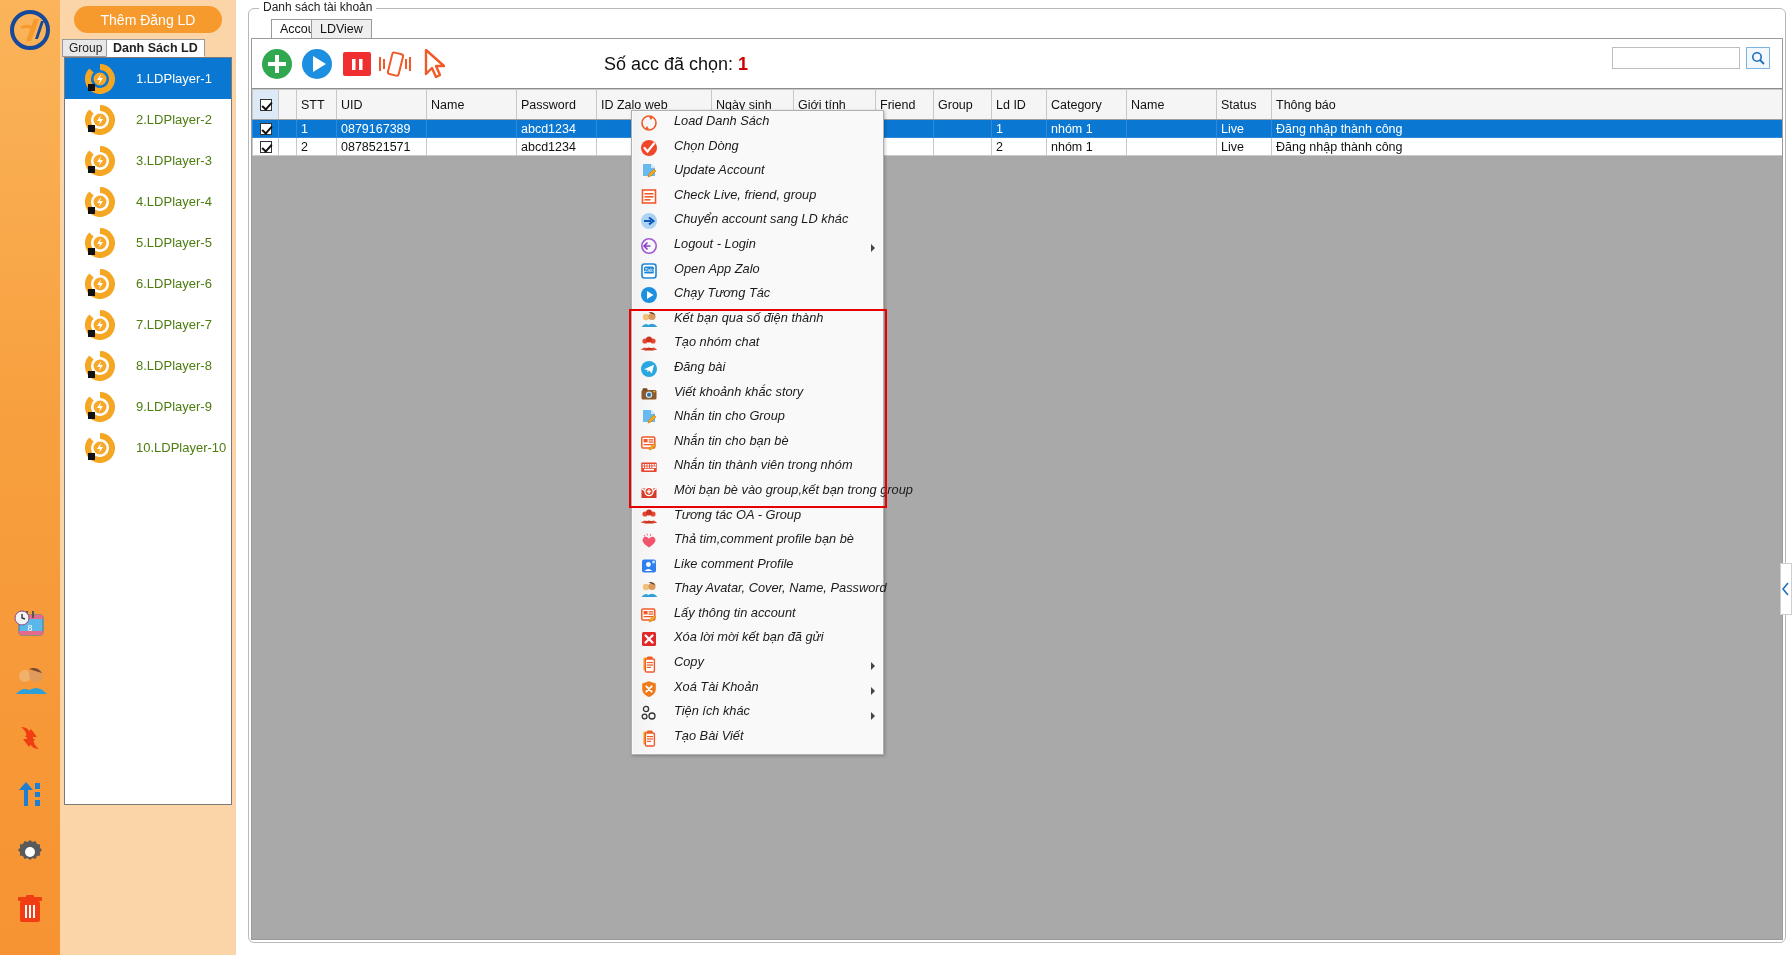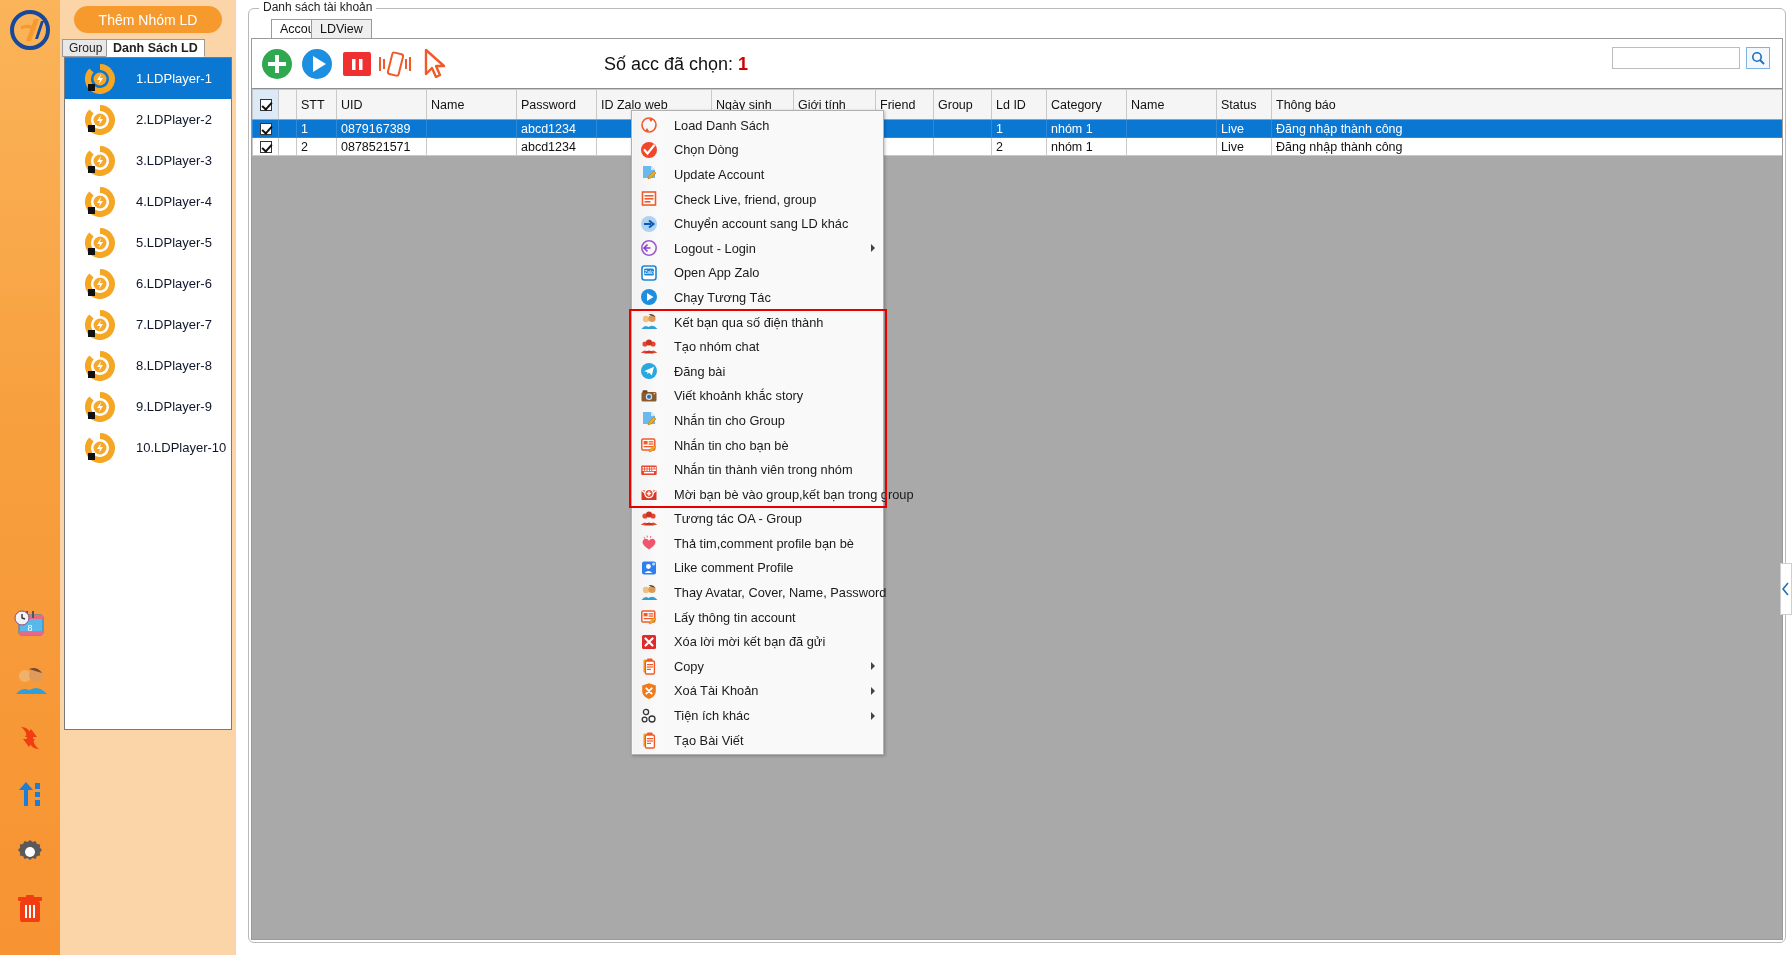--- a/index.html
+++ b/index.html
@@ -42,26 +42,26 @@
   .tabs-ld { position:absolute; left: 62px; top: 39px; width: 176px; height: 18px; }
   .tab-ld {
     position:absolute; top:0; height:18px; line-height:17px;
     font-size:12px; padding: 0 6px; border:1px solid #9a9a9a;
     background:#e8e8e8; color:#222; cursor:pointer;
   }
   .tab-ld.first { left: 0; border-right:none; }
   .tab-ld.active { background:#ffffff; border-bottom:1px solid #fff; font-size:12.5px; }
 
   .ld-list {
-    position: absolute; left: 64px; top: 57px; width: 168px; height: 673px;
+    position: absolute; left: 64px; top: 57px; width: 168px; height: 748px;
     background: #ffffff; border: 1px solid #7a7a7a; overflow:hidden;
   }
   .ld-item {
     height: 41px; display:flex; align-items:center; padding-left: 20px;
-    font-size: 13px; color:#0f172a; cursor:pointer; background:#fff;
+    font-size: 13px; color:#4d7c0f; cursor:pointer; background:#fff;
   }
   .ld-item.selected { background:#0a78d2; color:#ffffff; }
   .ld-item .ld-label { margin-left: 21px; }
   .ld-icon { position:relative; width:30px; height:30px; flex:0 0 30px; }
 
   
   .main {
     position:absolute; left: 240px; top: 0; right: 0; bottom: 0; background:#ffffff;
   }
   .group-box {
@@ -130,22 +130,22 @@
   .ctx {
     position:absolute; left: 631px; top: 110px; width: 253px;
     background:#f9f9f9; border:1px solid #b0b0b0; padding: 2px 0 2px 0;
     box-shadow: 1px 1px 3px rgba(0,0,0,.25); z-index: 50;
   }
   .ctx::before {
     content:""; position:absolute; left:1px; top:1px; bottom:1px; width: 26px;
     background: linear-gradient(90deg,#f2f2f2,#fafafa);
   }
   .ctx-item {
-    position:relative; height: 24.6px; display:flex; align-items:center;
-    padding-left: 6px; font-size: 12.8px; color:#1a1a1a; cursor:pointer;
+    position:relative; height: 24.6px; display:flex; 
+    padding-left: 6px; font-size: 12.8px; color:#1a1a1a; cursor:pointer;font-style:italic;
   }
   .ctx-ico { width: 22px; height: 20px; flex:0 0 22px; display:flex; align-items:center; justify-content:center; z-index:2; }
   .ctx-label { margin-left: 14px; white-space:nowrap; }
   .ctx-arrow {
     position:absolute; right: 8px; top: 50%; transform: translateY(-50%);
     width:0; height:0; border-left: 4px solid #444; border-top: 4px solid transparent;
     border-bottom: 4px solid transparent;
   }
   .ctx-hi-box {
     position:absolute; left: -3px; right: -4px; border: 2px solid #e60000; pointer-events:none;
@@ -223,21 +223,21 @@
           <rect x="10" y="12" width="2" height="13" fill="#fff"></rect>
           <rect x="14" y="12" width="2" height="13" fill="#fff"></rect>
           <rect x="18" y="12" width="2" height="13" fill="#fff"></rect>
         </svg>
       </div>
     </div>
   </div>
 
   <div class="left-panel"></div>
 
-  <button class="add-group-btn">Thêm Nhóm LD</button>
+  <button class="add-group-btn">Thêm Đăng LD</button>
 
   <div class="tabs-ld">
     <div class="tab-ld first" style="left:0;">Group LD</div>
     <div class="tab-ld active" style="left:44px;font-weight:bold;">Danh Sách LD</div>
   </div>
 
   <div class="ld-list" id="ldlist">
       <div class="ld-item selected">
         <span class="ld-icon"><svg width="30" height="30" viewBox="0 0 30 30">
             <path d="M15 3 a12 12 0 1 1 -8.5 3.5" fill="none" stroke="#f5a623" stroke-width="6" stroke-linecap="butt"></path>

